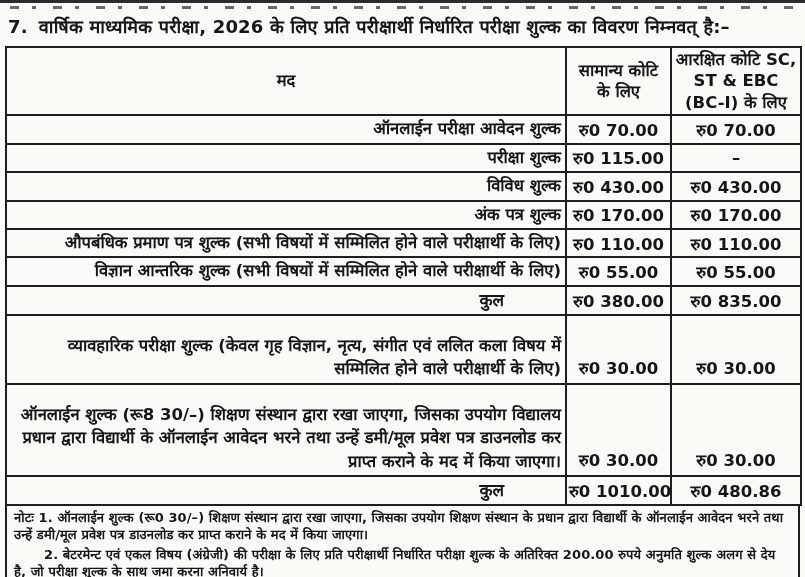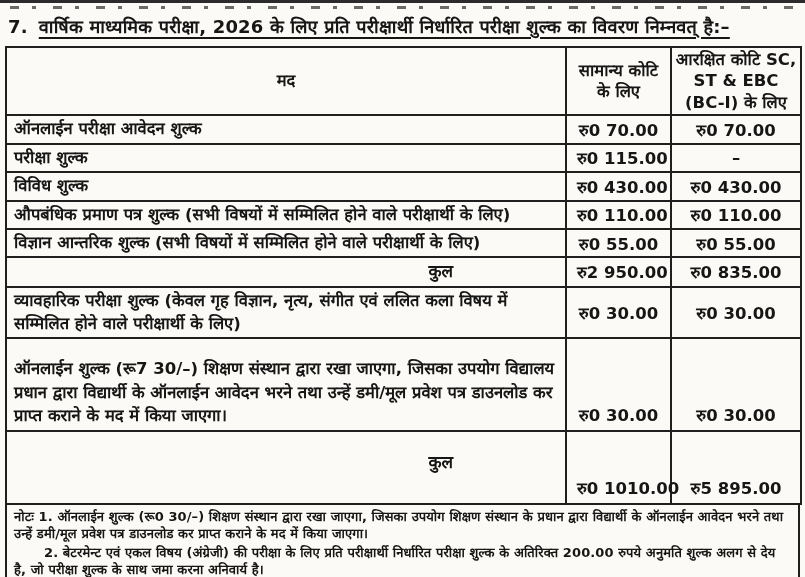--- a/index.html
+++ b/index.html
@@ -37,21 +37,20 @@
     display: flex;
     align-items: baseline;
     padding: 5px 8px 6px 8px;
     font-size: 18px;
     font-weight: 700;
     letter-spacing: .2px;
     white-space: nowrap;
   }
   .title-number { margin-right: 11px; }
   .title-text {
-    text-decoration: underline;
     text-decoration-thickness: 2px;
     text-underline-offset: 4px;
   }
 
   table.fee-table {
     width: 795px;
     margin: 2px 5px 0 5px;
     border-collapse: collapse;
     table-layout: fixed;
   }
@@ -67,29 +66,29 @@
   .fee-table th {
     font-size: 16.5px;
     font-weight: 700;
     text-align: center;
     line-height: 1.3;
     padding: 1px 3px;
   }
   .fee-table td.item {
     font-size: 16.5px;
     font-weight: 600;
-    text-align: left;
+    text-align: right;
     padding: 1px 4px 2px 7px;
     line-height: 1.42;
   }
   .fee-table td.val {
     font-size: 16.5px;
     font-weight: 700;
     text-align: center;
-    padding: 1px 10px;
+    padding: 1px 2px;
     white-space: nowrap;
   }
 
   
   tbody tr:nth-child(1)  { height: 25px; }
   tbody tr:nth-child(2)  { height: 26px; }
   tbody tr:nth-child(3)  { height: 24px; }
   tbody tr:nth-child(4)  { height: 26px; }
   tbody tr:nth-child(5)  { height: 28px; margin-top: 14px; }
   tbody tr:nth-child(6)  { height: 26px; margin-top: 24px; }
@@ -99,21 +98,21 @@
   tbody tr:nth-child(10) { height: 27px; }
 
   
   tbody tr:nth-child(8) td.item,
   tbody tr:nth-child(9) td.item { vertical-align: top; padding-top: 18px; }
   tbody tr:nth-child(8) td.val,
   tbody tr:nth-child(9) td.val  { vertical-align: bottom; padding-bottom: 4px; }
 
   .total-row td.item {
     text-align: right;
-    padding-right: 112px;
+    padding-right: 61px;
     font-weight: 700;
     font-size: 17px;
   }
 
   .notes-box {
     width: 795px;
     margin: -2px 5px 0 5px;
     border: 2px solid #1f1f1f;
     padding: 3px 9px 7px 7px;
     background: #fbfaf6;
@@ -160,48 +159,53 @@
     <td class="item">परीक्षा शुल्क</td>
     <td class="val">रु0 115.00</td>
     <td class="val">–</td>
   </tr>
       <tr>
     <td class="item">विविध शुल्क</td>
     <td class="val">रु0 430.00</td>
     <td class="val">रु0 430.00</td>
   </tr>
       <tr>
+    <td class="item">अंक पत्र शुल्क</td>
+    <td class="val">रु0 170.00</td>
+    <td class="val">रु0 170.00</td>
+  </tr>
+      <tr>
     <td class="item">औपबंधिक प्रमाण पत्र शुल्क (सभी विषयों में सम्मिलित होने वाले परीक्षार्थी के लिए)</td>
     <td class="val">रु0 110.00</td>
     <td class="val">रु0 110.00</td>
   </tr>
       <tr>
     <td class="item">विज्ञान आन्तरिक शुल्क (सभी विषयों में सम्मिलित होने वाले परीक्षार्थी के लिए)</td>
     <td class="val">रु0 55.00</td>
     <td class="val">रु0 55.00</td>
   </tr>
       <tr class="total-row">
     <td class="item">कुल</td>
-    <td class="val">रु2 950.00</td>
+    <td class="val">रु0 380.00</td>
     <td class="val">रु0 835.00</td>
   </tr>
       <tr>
     <td class="item">व्यावहारिक परीक्षा शुल्क (केवल गृह विज्ञान, नृत्य, संगीत एवं ललित कला विषय में सम्मिलित होने वाले परीक्षार्थी के लिए)</td>
     <td class="val">रु0 30.00</td>
     <td class="val">रु0 30.00</td>
   </tr>
       <tr>
-    <td class="item">ऑनलाईन शुल्क (रू7 30/–) शिक्षण संस्थान द्वारा रखा जाएगा, जिसका उपयोग विद्यालय प्रधान द्वारा विद्यार्थी के ऑनलाईन आवेदन भरने तथा उन्हें डमी/मूल प्रवेश पत्र डाउनलोड कर प्राप्त कराने के मद में किया जाएगा।</td>
+    <td class="item">ऑनलाईन शुल्क (रू8 30/–) शिक्षण संस्थान द्वारा रखा जाएगा, जिसका उपयोग विद्यालय प्रधान द्वारा विद्यार्थी के ऑनलाईन आवेदन भरने तथा उन्हें डमी/मूल प्रवेश पत्र डाउनलोड कर प्राप्त कराने के मद में किया जाएगा।</td>
     <td class="val">रु0 30.00</td>
     <td class="val">रु0 30.00</td>
   </tr>
       <tr class="total-row">
     <td class="item">कुल</td>
     <td class="val">रु0 1010.00</td>
-    <td class="val">रु5 895.00</td>
+    <td class="val">रु0 480.86</td>
   </tr>
     </tbody>
 </table>
 
 <div class="notes-box">
     <p class="note note-first">नोटः 1. ऑनलाईन शुल्क (रू0 30/–) शिक्षण संस्थान द्वारा रखा जाएगा, जिसका उपयोग शिक्षण संस्थान के प्रधान द्वारा विद्यार्थी के ऑनलाईन आवेदन भरने तथा उन्हें डमी/मूल प्रवेश पत्र डाउनलोड कर प्राप्त कराने के मद में किया जाएगा।</p>
     <p class="note">2. बेटरमेन्ट एवं एकल विषय (अंग्रेजी) की परीक्षा के लिए प्रति परीक्षार्थी निर्धारित परीक्षा शुल्क के अतिरिक्त 200.00 रुपये अनुमति शुल्क अलग से देय है, जो परीक्षा शुल्क के साथ जमा करना अनिवार्य है।</p>
     <p class="note">3. माध्यमिक परीक्षा में सम्मिलित एवं अनुत्तीर्ण पूर्ववर्ती/कम्पार्टमेन्टल परीक्षार्थियों को औपबंधिक प्रमाण पत्र शुल्क 110.00 रूपये, विज्ञान आन्तरिक शुल्क 55.00 रूपये एवं व्यावहारिक परीक्षा शुल्क 30.00 रूपये देय नहीं है।</p>
   </div>
 

